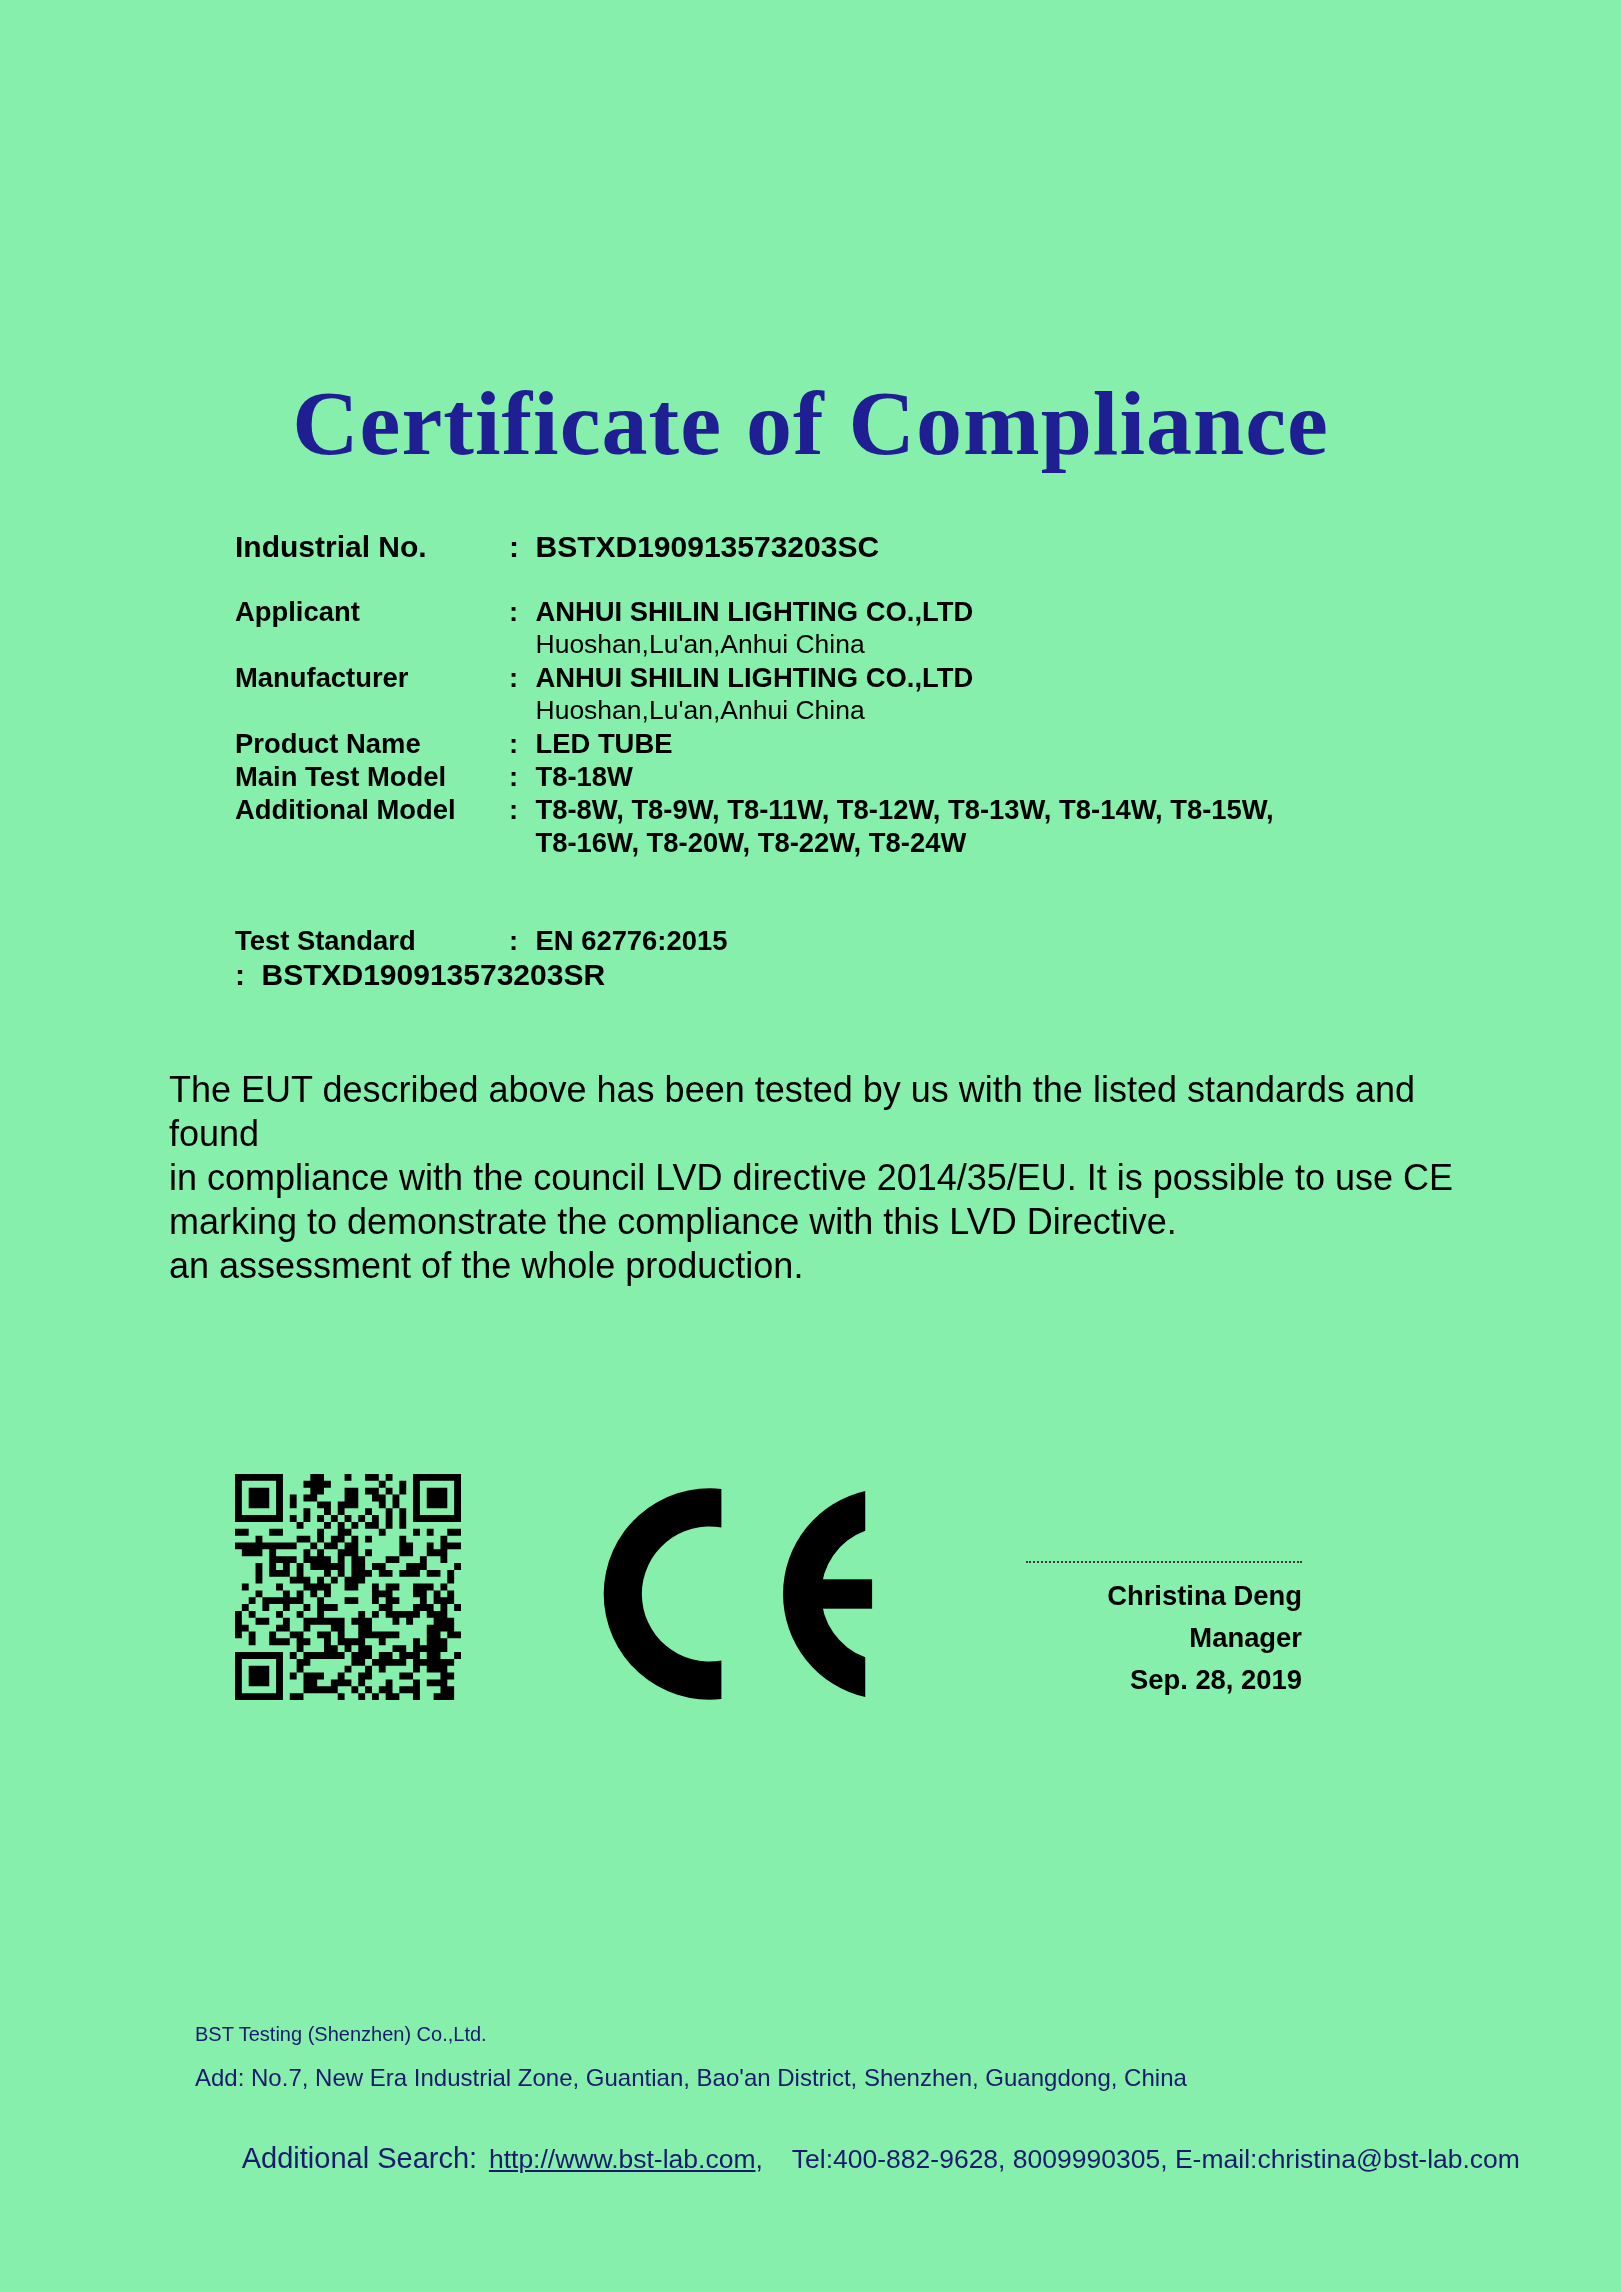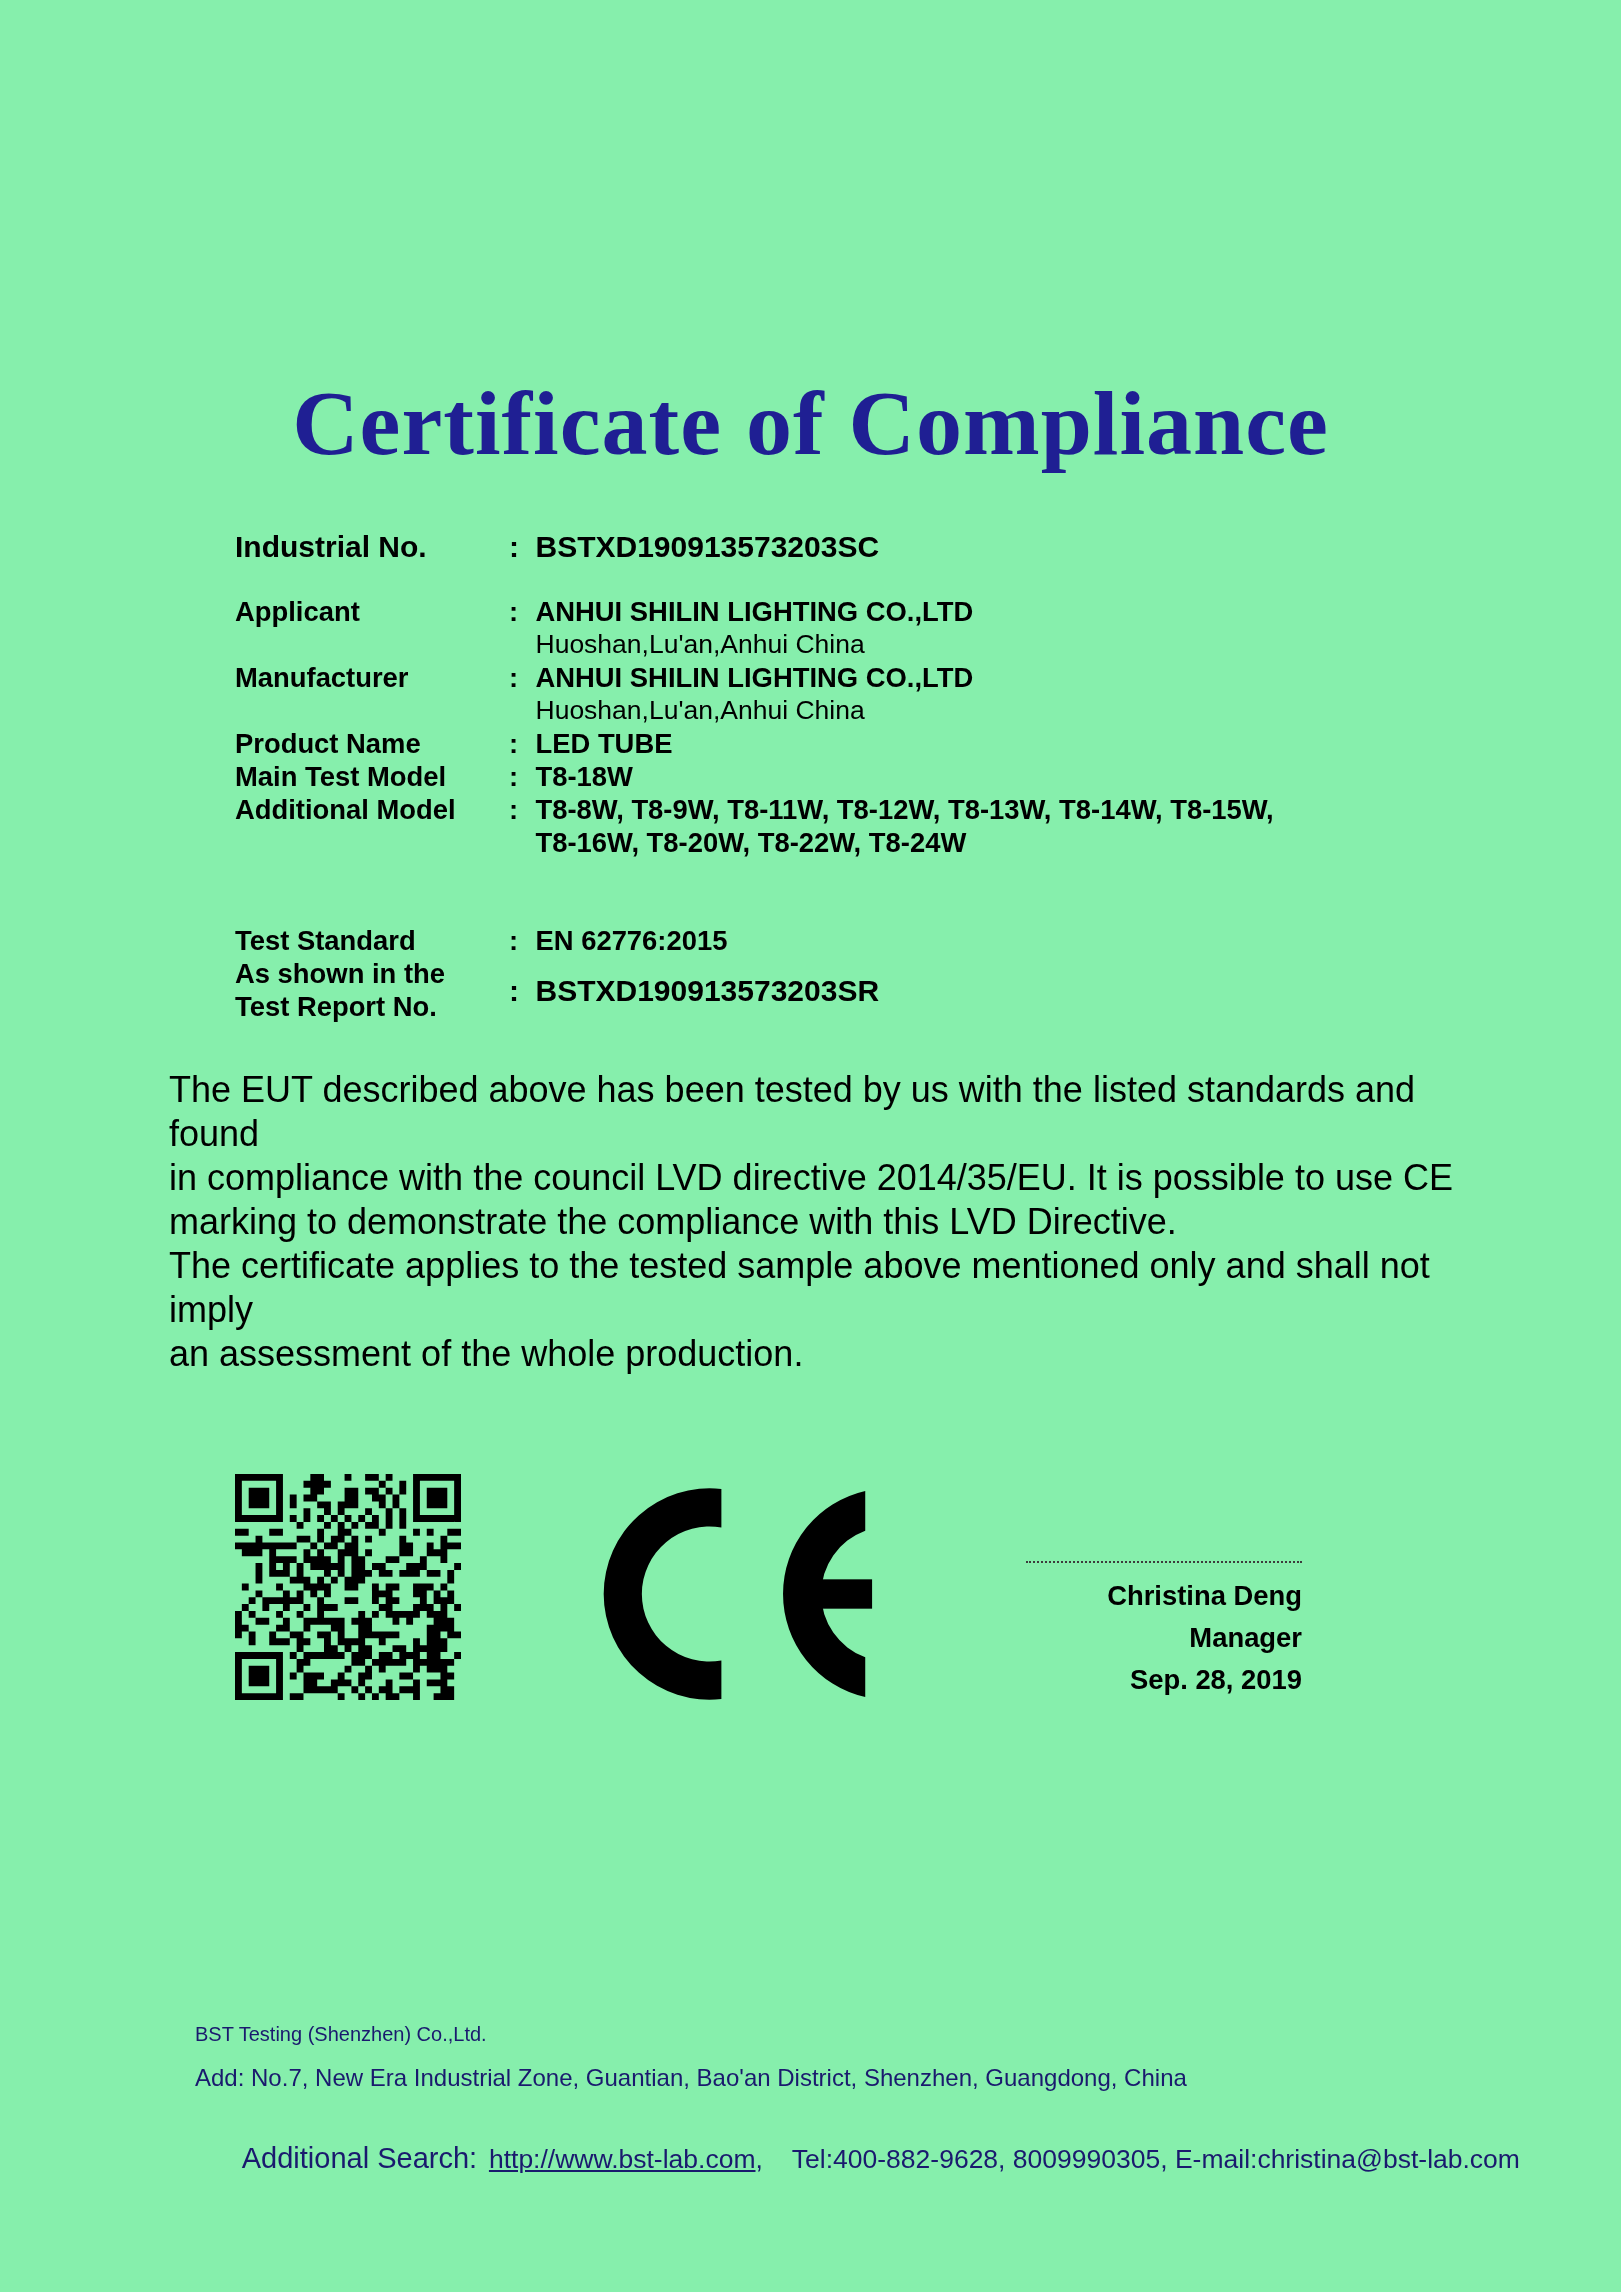--- a/index.html
+++ b/index.html
@@ -100,35 +100,30 @@
       </div>
     </div>
 
     <div class="frow">
       <div class="flabel">Test Standard</div>
       <div class="fcolon">:</div>
       <div class="fvalue">EN 62776:2015</div>
     </div>
 
     <div class="frow row-report">
-      <div class="flabel">
-        <span>As shown in the</span><br>
-        <span>Test Report No.</span>
-      </div>
       <div class="fcolon big">:</div>
       <div class="fvalue big">BSTXD190913573203SR</div>
     </div>
 
   </div>
 
   <div class="body-text">
     <div>The EUT described above has been tested by us with the listed standards and found</div>
     <div>in compliance with the council LVD directive 2014/35/EU. It is possible to use CE</div>
     <div>marking to demonstrate the compliance with this LVD Directive.</div>
-    <div>The certificate applies to the tested sample above mentioned only and shall not imply</div>
     <div>an assessment of the whole production.</div>
   </div>
 
   <div class="qr">
     <svg width="226" height="226" viewBox="0 0 231 231" xmlns="http://www.w3.org/2000/svg">
         <path d="M0 0h7v7h-7zM7 0h7v7h-7zM14 0h7v7h-7zM21 0h7v7h-7zM28 0h7v7h-7zM35 0h7v7h-7zM42 0h7v7h-7zM77 0h7v7h-7zM84 0h7v7h-7zM112 0h7v7h-7zM133 0h7v7h-7zM140 0h7v7h-7zM154 0h7v7h-7zM182 0h7v7h-7zM189 0h7v7h-7zM196 0h7v7h-7zM203 0h7v7h-7zM210 0h7v7h-7zM217 0h7v7h-7zM224 0h7v7h-7zM0 7h7v7h-7zM42 7h7v7h-7zM70 7h7v7h-7zM77 7h7v7h-7zM84 7h7v7h-7zM91 7h7v7h-7zM147 7h7v7h-7zM168 7h7v7h-7zM182 7h7v7h-7zM224 7h7v7h-7zM0 14h7v7h-7zM14 14h7v7h-7zM21 14h7v7h-7zM28 14h7v7h-7zM42 14h7v7h-7zM77 14h7v7h-7zM84 14h7v7h-7zM112 14h7v7h-7zM119 14h7v7h-7zM133 14h7v7h-7zM140 14h7v7h-7zM154 14h7v7h-7zM168 14h7v7h-7zM182 14h7v7h-7zM196 14h7v7h-7zM203 14h7v7h-7zM210 14h7v7h-7zM224 14h7v7h-7zM0 21h7v7h-7zM14 21h7v7h-7zM21 21h7v7h-7zM28 21h7v7h-7zM42 21h7v7h-7zM56 21h7v7h-7zM70 21h7v7h-7zM77 21h7v7h-7zM112 21h7v7h-7zM119 21h7v7h-7zM140 21h7v7h-7zM147 21h7v7h-7zM161 21h7v7h-7zM182 21h7v7h-7zM196 21h7v7h-7zM203 21h7v7h-7zM210 21h7v7h-7zM224 21h7v7h-7zM0 28h7v7h-7zM14 28h7v7h-7zM21 28h7v7h-7zM28 28h7v7h-7zM42 28h7v7h-7zM56 28h7v7h-7zM84 28h7v7h-7zM91 28h7v7h-7zM105 28h7v7h-7zM112 28h7v7h-7zM119 28h7v7h-7zM147 28h7v7h-7zM161 28h7v7h-7zM182 28h7v7h-7zM196 28h7v7h-7zM203 28h7v7h-7zM210 28h7v7h-7zM224 28h7v7h-7zM0 35h7v7h-7zM42 35h7v7h-7zM70 35h7v7h-7zM91 35h7v7h-7zM105 35h7v7h-7zM133 35h7v7h-7zM154 35h7v7h-7zM168 35h7v7h-7zM182 35h7v7h-7zM224 35h7v7h-7zM0 42h7v7h-7zM7 42h7v7h-7zM14 42h7v7h-7zM21 42h7v7h-7zM28 42h7v7h-7zM35 42h7v7h-7zM42 42h7v7h-7zM56 42h7v7h-7zM70 42h7v7h-7zM84 42h7v7h-7zM98 42h7v7h-7zM112 42h7v7h-7zM126 42h7v7h-7zM140 42h7v7h-7zM154 42h7v7h-7zM168 42h7v7h-7zM182 42h7v7h-7zM189 42h7v7h-7zM196 42h7v7h-7zM203 42h7v7h-7zM210 42h7v7h-7zM217 42h7v7h-7zM224 42h7v7h-7zM63 49h7v7h-7zM91 49h7v7h-7zM105 49h7v7h-7zM119 49h7v7h-7zM133 49h7v7h-7zM140 49h7v7h-7zM154 49h7v7h-7zM168 49h7v7h-7zM0 56h7v7h-7zM7 56h7v7h-7zM35 56h7v7h-7zM42 56h7v7h-7zM84 56h7v7h-7zM105 56h7v7h-7zM112 56h7v7h-7zM147 56h7v7h-7zM182 56h7v7h-7zM196 56h7v7h-7zM217 56h7v7h-7zM224 56h7v7h-7zM21 63h7v7h-7zM63 63h7v7h-7zM70 63h7v7h-7zM84 63h7v7h-7zM98 63h7v7h-7zM105 63h7v7h-7zM119 63h7v7h-7zM133 63h7v7h-7zM168 63h7v7h-7zM210 63h7v7h-7zM0 70h7v7h-7zM7 70h7v7h-7zM14 70h7v7h-7zM21 70h7v7h-7zM28 70h7v7h-7zM35 70h7v7h-7zM42 70h7v7h-7zM49 70h7v7h-7zM56 70h7v7h-7zM77 70h7v7h-7zM91 70h7v7h-7zM98 70h7v7h-7zM112 70h7v7h-7zM119 70h7v7h-7zM168 70h7v7h-7zM175 70h7v7h-7zM196 70h7v7h-7zM210 70h7v7h-7zM217 70h7v7h-7zM224 70h7v7h-7zM7 77h7v7h-7zM14 77h7v7h-7zM21 77h7v7h-7zM35 77h7v7h-7zM70 77h7v7h-7zM84 77h7v7h-7zM105 77h7v7h-7zM112 77h7v7h-7zM119 77h7v7h-7zM133 77h7v7h-7zM168 77h7v7h-7zM175 77h7v7h-7zM196 77h7v7h-7zM203 77h7v7h-7zM210 77h7v7h-7zM35 84h7v7h-7zM42 84h7v7h-7zM49 84h7v7h-7zM56 84h7v7h-7zM70 84h7v7h-7zM77 84h7v7h-7zM84 84h7v7h-7zM91 84h7v7h-7zM105 84h7v7h-7zM119 84h7v7h-7zM126 84h7v7h-7zM154 84h7v7h-7zM161 84h7v7h-7zM189 84h7v7h-7zM210 84h7v7h-7zM21 91h7v7h-7zM35 91h7v7h-7zM49 91h7v7h-7zM63 91h7v7h-7zM77 91h7v7h-7zM84 91h7v7h-7zM91 91h7v7h-7zM98 91h7v7h-7zM105 91h7v7h-7zM119 91h7v7h-7zM126 91h7v7h-7zM140 91h7v7h-7zM147 91h7v7h-7zM175 91h7v7h-7zM182 91h7v7h-7zM189 91h7v7h-7zM224 91h7v7h-7zM21 98h7v7h-7zM35 98h7v7h-7zM42 98h7v7h-7zM49 98h7v7h-7zM63 98h7v7h-7zM91 98h7v7h-7zM105 98h7v7h-7zM119 98h7v7h-7zM126 98h7v7h-7zM133 98h7v7h-7zM147 98h7v7h-7zM154 98h7v7h-7zM168 98h7v7h-7zM175 98h7v7h-7zM182 98h7v7h-7zM196 98h7v7h-7zM203 98h7v7h-7zM217 98h7v7h-7zM21 105h7v7h-7zM56 105h7v7h-7zM63 105h7v7h-7zM70 105h7v7h-7zM84 105h7v7h-7zM98 105h7v7h-7zM112 105h7v7h-7zM119 105h7v7h-7zM126 105h7v7h-7zM217 105h7v7h-7zM7 112h7v7h-7zM42 112h7v7h-7zM70 112h7v7h-7zM77 112h7v7h-7zM84 112h7v7h-7zM91 112h7v7h-7zM112 112h7v7h-7zM119 112h7v7h-7zM140 112h7v7h-7zM154 112h7v7h-7zM161 112h7v7h-7zM182 112h7v7h-7zM189 112h7v7h-7zM196 112h7v7h-7zM210 112h7v7h-7zM21 119h7v7h-7zM49 119h7v7h-7zM63 119h7v7h-7zM77 119h7v7h-7zM91 119h7v7h-7zM140 119h7v7h-7zM147 119h7v7h-7zM154 119h7v7h-7zM182 119h7v7h-7zM189 119h7v7h-7zM203 119h7v7h-7zM217 119h7v7h-7zM14 126h7v7h-7zM28 126h7v7h-7zM35 126h7v7h-7zM42 126h7v7h-7zM49 126h7v7h-7zM56 126h7v7h-7zM63 126h7v7h-7zM84 126h7v7h-7zM112 126h7v7h-7zM119 126h7v7h-7zM140 126h7v7h-7zM154 126h7v7h-7zM161 126h7v7h-7zM189 126h7v7h-7zM203 126h7v7h-7zM210 126h7v7h-7zM217 126h7v7h-7zM7 133h7v7h-7zM28 133h7v7h-7zM49 133h7v7h-7zM70 133h7v7h-7zM84 133h7v7h-7zM91 133h7v7h-7zM98 133h7v7h-7zM147 133h7v7h-7zM154 133h7v7h-7zM182 133h7v7h-7zM189 133h7v7h-7zM196 133h7v7h-7zM210 133h7v7h-7zM224 133h7v7h-7zM0 140h7v7h-7zM14 140h7v7h-7zM42 140h7v7h-7zM63 140h7v7h-7zM84 140h7v7h-7zM126 140h7v7h-7zM140 140h7v7h-7zM154 140h7v7h-7zM161 140h7v7h-7zM168 140h7v7h-7zM175 140h7v7h-7zM182 140h7v7h-7zM196 140h7v7h-7zM203 140h7v7h-7zM210 140h7v7h-7zM0 147h7v7h-7zM21 147h7v7h-7zM28 147h7v7h-7zM49 147h7v7h-7zM70 147h7v7h-7zM77 147h7v7h-7zM84 147h7v7h-7zM91 147h7v7h-7zM98 147h7v7h-7zM105 147h7v7h-7zM119 147h7v7h-7zM126 147h7v7h-7zM133 147h7v7h-7zM161 147h7v7h-7zM175 147h7v7h-7zM203 147h7v7h-7zM210 147h7v7h-7zM217 147h7v7h-7zM0 154h7v7h-7zM7 154h7v7h-7zM42 154h7v7h-7zM49 154h7v7h-7zM70 154h7v7h-7zM98 154h7v7h-7zM105 154h7v7h-7zM126 154h7v7h-7zM133 154h7v7h-7zM196 154h7v7h-7zM203 154h7v7h-7zM210 154h7v7h-7zM217 154h7v7h-7zM0 161h7v7h-7zM14 161h7v7h-7zM35 161h7v7h-7zM56 161h7v7h-7zM63 161h7v7h-7zM84 161h7v7h-7zM91 161h7v7h-7zM105 161h7v7h-7zM126 161h7v7h-7zM133 161h7v7h-7zM140 161h7v7h-7zM147 161h7v7h-7zM154 161h7v7h-7zM161 161h7v7h-7zM196 161h7v7h-7zM203 161h7v7h-7zM217 161h7v7h-7zM224 161h7v7h-7zM14 168h7v7h-7zM35 168h7v7h-7zM42 168h7v7h-7zM49 168h7v7h-7zM63 168h7v7h-7zM70 168h7v7h-7zM91 168h7v7h-7zM105 168h7v7h-7zM112 168h7v7h-7zM119 168h7v7h-7zM126 168h7v7h-7zM147 168h7v7h-7zM182 168h7v7h-7zM196 168h7v7h-7zM203 168h7v7h-7zM210 168h7v7h-7zM63 175h7v7h-7zM91 175h7v7h-7zM98 175h7v7h-7zM112 175h7v7h-7zM126 175h7v7h-7zM133 175h7v7h-7zM161 175h7v7h-7zM168 175h7v7h-7zM182 175h7v7h-7zM189 175h7v7h-7zM196 175h7v7h-7zM203 175h7v7h-7zM210 175h7v7h-7zM0 182h7v7h-7zM7 182h7v7h-7zM14 182h7v7h-7zM21 182h7v7h-7zM28 182h7v7h-7zM35 182h7v7h-7zM42 182h7v7h-7zM56 182h7v7h-7zM70 182h7v7h-7zM77 182h7v7h-7zM84 182h7v7h-7zM91 182h7v7h-7zM98 182h7v7h-7zM105 182h7v7h-7zM119 182h7v7h-7zM126 182h7v7h-7zM133 182h7v7h-7zM147 182h7v7h-7zM154 182h7v7h-7zM168 182h7v7h-7zM175 182h7v7h-7zM182 182h7v7h-7zM196 182h7v7h-7zM203 182h7v7h-7zM224 182h7v7h-7zM0 189h7v7h-7zM42 189h7v7h-7zM63 189h7v7h-7zM70 189h7v7h-7zM119 189h7v7h-7zM126 189h7v7h-7zM140 189h7v7h-7zM147 189h7v7h-7zM154 189h7v7h-7zM161 189h7v7h-7zM168 189h7v7h-7zM182 189h7v7h-7zM189 189h7v7h-7zM196 189h7v7h-7zM203 189h7v7h-7zM210 189h7v7h-7zM217 189h7v7h-7zM0 196h7v7h-7zM14 196h7v7h-7zM21 196h7v7h-7zM28 196h7v7h-7zM42 196h7v7h-7zM63 196h7v7h-7zM112 196h7v7h-7zM133 196h7v7h-7zM147 196h7v7h-7zM182 196h7v7h-7zM196 196h7v7h-7zM203 196h7v7h-7zM210 196h7v7h-7zM0 203h7v7h-7zM14 203h7v7h-7zM21 203h7v7h-7zM28 203h7v7h-7zM42 203h7v7h-7zM56 203h7v7h-7zM70 203h7v7h-7zM77 203h7v7h-7zM84 203h7v7h-7zM105 203h7v7h-7zM126 203h7v7h-7zM133 203h7v7h-7zM168 203h7v7h-7zM175 203h7v7h-7zM210 203h7v7h-7zM217 203h7v7h-7zM0 210h7v7h-7zM14 210h7v7h-7zM21 210h7v7h-7zM28 210h7v7h-7zM42 210h7v7h-7zM70 210h7v7h-7zM77 210h7v7h-7zM98 210h7v7h-7zM105 210h7v7h-7zM112 210h7v7h-7zM126 210h7v7h-7zM154 210h7v7h-7zM182 210h7v7h-7zM196 210h7v7h-7zM203 210h7v7h-7zM210 210h7v7h-7zM0 217h7v7h-7zM42 217h7v7h-7zM70 217h7v7h-7zM77 217h7v7h-7zM84 217h7v7h-7zM91 217h7v7h-7zM98 217h7v7h-7zM119 217h7v7h-7zM133 217h7v7h-7zM147 217h7v7h-7zM154 217h7v7h-7zM168 217h7v7h-7zM175 217h7v7h-7zM182 217h7v7h-7zM210 217h7v7h-7zM217 217h7v7h-7zM0 224h7v7h-7zM7 224h7v7h-7zM14 224h7v7h-7zM21 224h7v7h-7zM28 224h7v7h-7zM35 224h7v7h-7zM42 224h7v7h-7zM56 224h7v7h-7zM63 224h7v7h-7zM105 224h7v7h-7zM126 224h7v7h-7zM140 224h7v7h-7zM154 224h7v7h-7zM161 224h7v7h-7zM182 224h7v7h-7zM203 224h7v7h-7zM210 224h7v7h-7zM217 224h7v7h-7z" fill="#000"></path>
       </svg>
   </div>
 
   <div class="ce" aria-label="CE">

